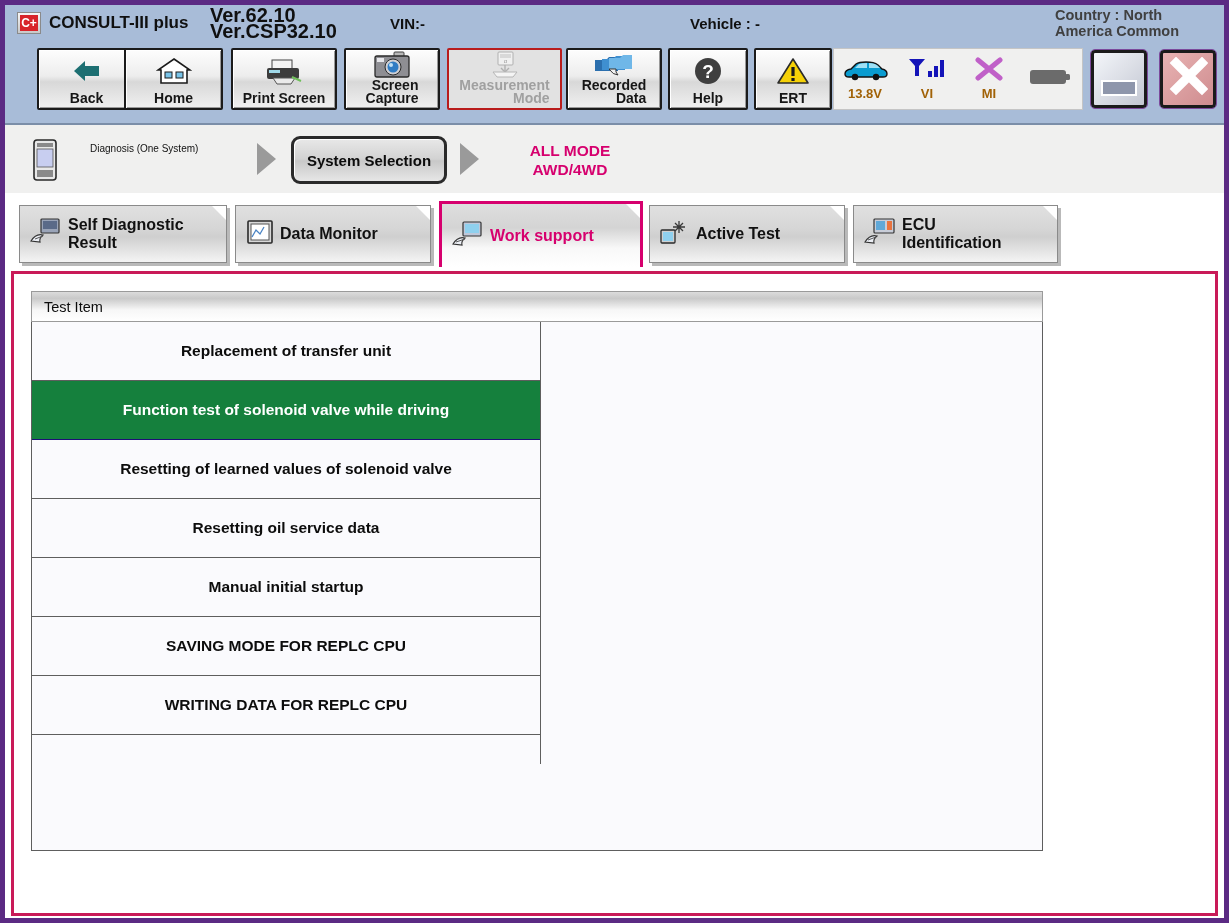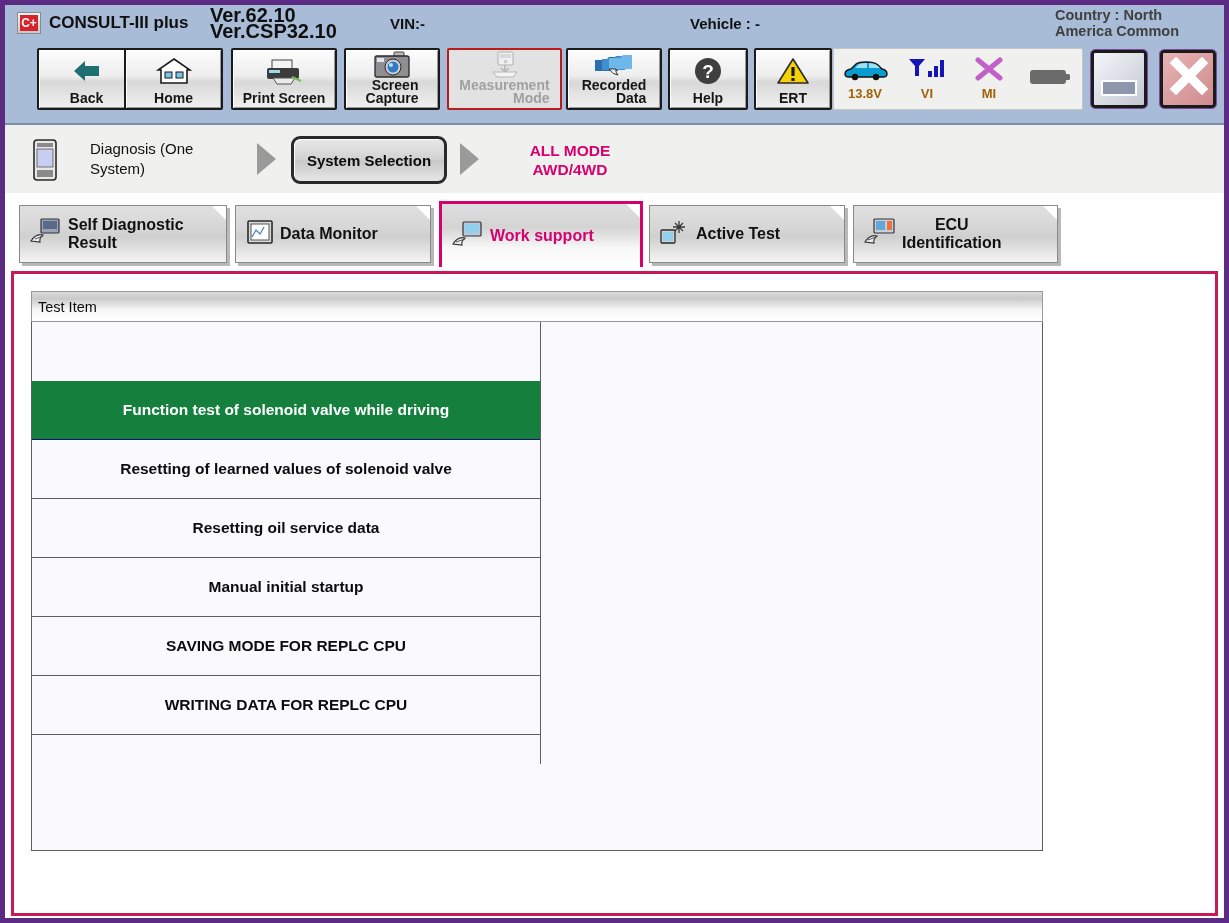--- a/index.html
+++ b/index.html
@@ -192,21 +192,21 @@
     border-bottom: 2px solid #8e8e8e;
   }
   .crumb-phone {
     position: absolute;
     left: 27px; top: 14px;
     width: 26px; height: 42px;
   }
   .crumb-text {
     position: absolute;
     left: 85px; top: 14px;
-    font-size: 15px;
+    font-size: 10px;
     color: #111111;
     line-height: 20px;
     width: 155px;
   }
   .crumb-arrow {
     position: absolute;
     width: 0; height: 0;
     border-top: 16px solid transparent;
     border-bottom: 16px solid transparent;
     border-left: 19px solid #9a9a9a;
@@ -287,21 +287,21 @@
     background: #ffffff;
   }
   .tbl-header {
     position: absolute;
     left: 17px; top: 17px;
     width: 1012px; height: 31px;
     box-sizing: border-box;
     background: linear-gradient(#dcdcdc 0%, #c9c9c9 22%, #f7f7f7 62%, #ffffff 100%);
     border: 1px solid #9a9a9a;
     display: flex; align-items: center;
-    padding-left: 6px;
+    padding-left: 12px;
     font-size: 14.5px;
     color: #0c0c0c;
   }
   .tbl-body {
     position: absolute;
     left: 17px; top: 48px;
     width: 1012px; height: 529px;
     box-sizing: border-box;
     border: 1px solid #5e5e5e;
     border-top: none;
@@ -583,21 +583,21 @@
           <rect x="4" y="14" width="10" height="9" fill="#8fd0ee"></rect>
           <g stroke="#3a3a3a" stroke-width="1.3">
             <path d="M20 3 L20 15 M14 9 L26 9 M16 5 L24 13 M24 5 L16 13"></path>
           </g>
         </svg>
       </span>
       <span class="tlbl">Active Test</span>
       <div class="tab-corner"></div>
     </div>
 
-    <div class="tab" style="left:848px;width:205px;text-align:center;">
+    <div class="tab" style="left:848px;width:205px;">
       <span>
         <svg width="34" height="30" viewBox="0 0 34 30">
           <rect x="11" y="2" width="20" height="14" rx="1" fill="#c8cdd8" stroke="#333" stroke-width="1.2"></rect>
           <rect x="13" y="4" width="9" height="9" fill="#5fa8d8"></rect>
           <rect x="24" y="4" width="5" height="9" fill="#e8743f"></rect>
           <path d="M2 25 q5 -8 12 -6 q-4 3 -3 7 z" fill="#eceff5" stroke="#333" stroke-width="1.1"></path>
           <path d="M5 23 L13 20" stroke="#555" stroke-width="1"></path>
         </svg>
       </span>
       <span class="tlbl">
@@ -607,20 +607,21 @@
     </div>
   </div>
 
   <div class="content">
 
     <div class="tbl-header">Test Item</div>
 
     <div class="tbl-body">
       <div class="split-line"></div>
 
+      <div class="row" style="top:0px;">Replacement of transfer unit</div>
       <div class="row selected" style="top:59px;">Function test of solenoid valve while driving</div>
       <div class="row" style="top:118px;">Resetting of learned values of solenoid valve</div>
       <div class="row" style="top:177px;">Resetting oil service data</div>
       <div class="row" style="top:236px;">Manual initial startup</div>
       <div class="row plain" style="top:295px;">SAVING MODE FOR REPLC CPU</div>
       <div class="row plain" style="top:354px;">WRITING DATA FOR REPLC CPU</div>
     </div>
 
   </div>
 

